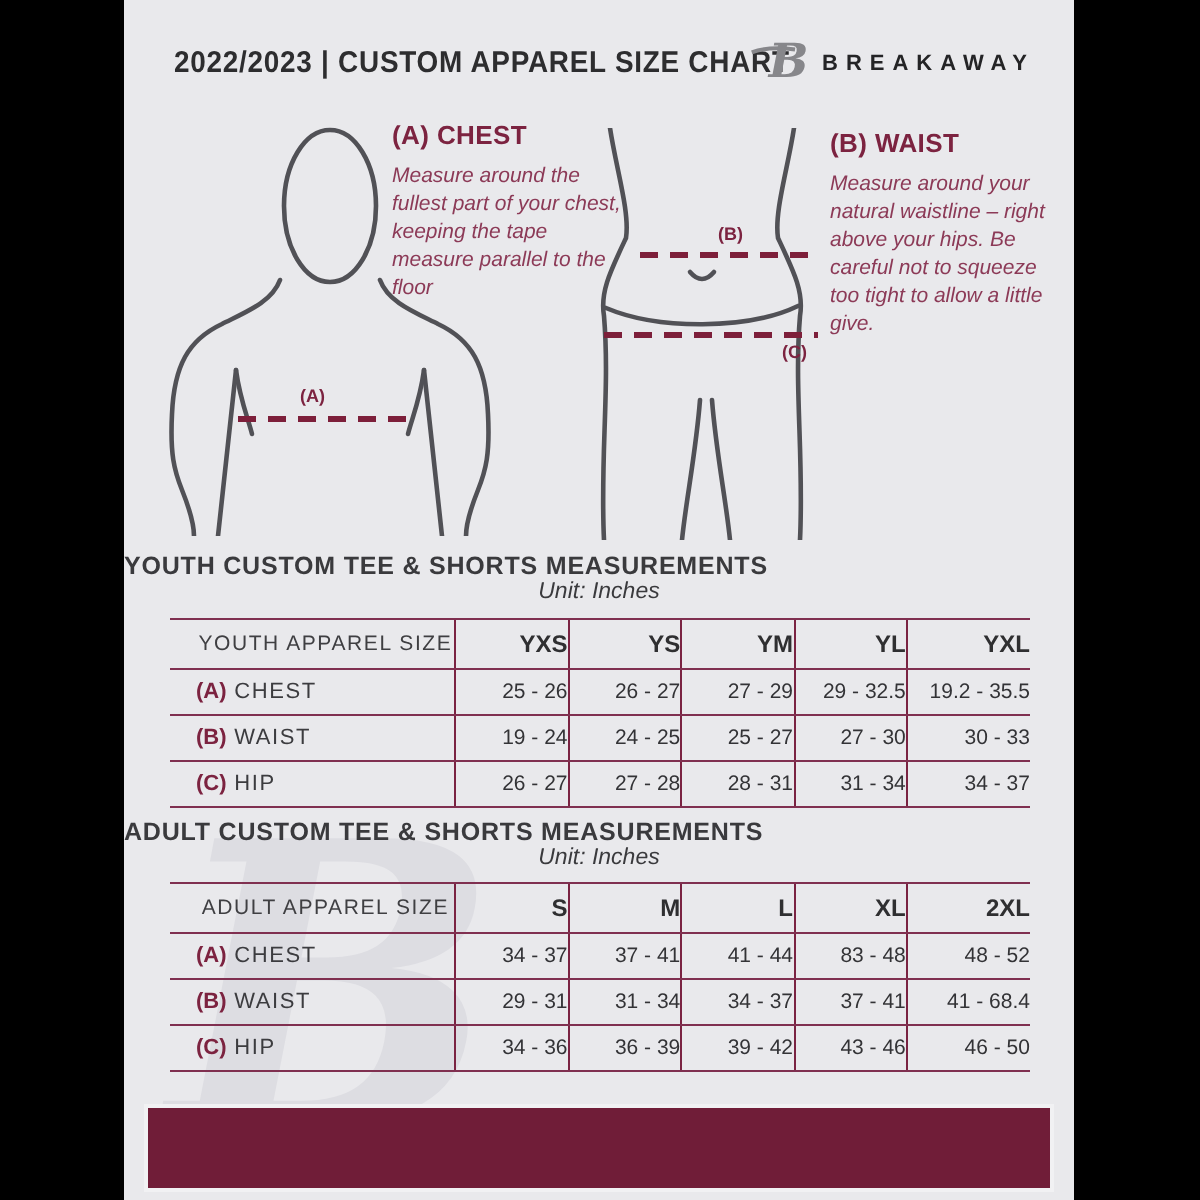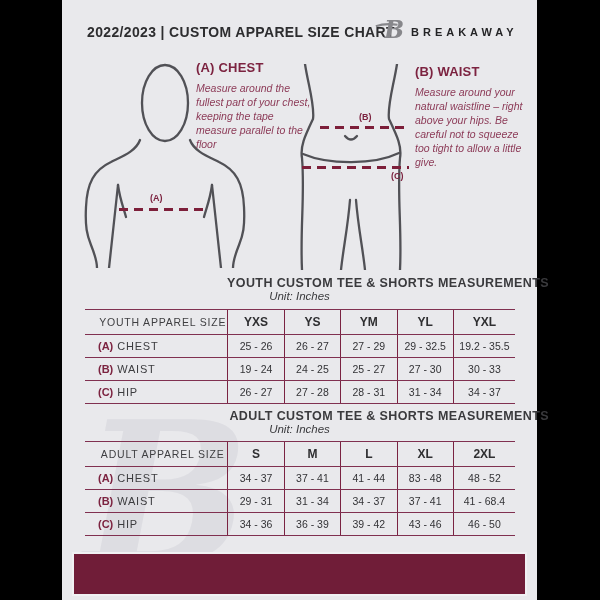--- a/index.html
+++ b/index.html
@@ -21,33 +21,33 @@
   .dash{position:absolute;height:2.6px;
         background:repeating-linear-gradient(90deg,#7d1f3a 0 9px,transparent 9px 15px);}
   .fig-label{position:absolute;font-size:9px;font-weight:700;color:#7c2340;}
 
   
   .guide-block{position:absolute;}
   .guide-h{font-size:13px;font-weight:700;color:#7c2340;margin:0 0 7px 0;letter-spacing:.2px;}
   .guide-p{font-size:10.5px;font-style:italic;line-height:1.33;color:#8c3a57;margin:0;}
 
   
-  .sec-title{position:absolute;left:0;width:100%;text-align:right;font-size:12.5px;
-             font-weight:700;color:#3a3a3d;letter-spacing:.4px;margin-left:12px;}
+  .sec-title{position:absolute;left:0;width:100%;text-align:left;font-size:12.5px;
+             font-weight:700;color:#3a3a3d;letter-spacing:.4px;}
   .sec-unit{position:absolute;left:0;width:100%;text-align:center;font-size:11.5px;
             font-style:italic;color:#3a3a3d;}
 
   
   .size-table{position:absolute;left:23px;width:430px;}
   table{border-collapse:collapse;table-layout:fixed;width:100%;}
   col.c0{width:33.2%;} col.cx{width:13.1%;} col.cl{width:14.3%;}
   thead th{border-top:1.6px solid #803050;border-bottom:1.6px solid #803050;}
   tbody tr td{border-bottom:1.6px solid #803050;}
   th:not(:first-child),td:not(:first-child){border-left:1.4px solid #7a2342;}
-  th,td{height:22px;text-align:center;vertical-align:middle;padding:0;}
+  th,td{height:22px;text-align:right;vertical-align:middle;padding:0;}
   thead th{height:24px;font-size:12px;font-weight:700;color:#2f2f31;}
   thead th.lblh{font-weight:400;font-size:10.5px;letter-spacing:.8px;color:#3f3f42;
                 text-align:center;padding-left:13px;}
   td.lbl{text-align:left;padding-left:13px;font-size:11px;letter-spacing:.8px;color:#3c3c3f;}
   td.lbl .pfx{font-weight:700;color:#7c2340;letter-spacing:0;}
   td.val{font-size:10.5px;color:#333336;}
 
   
   .watermark{position:absolute;left:22px;top:396px;font-family:"DejaVu Serif",serif;
              font-style:italic;font-weight:700;font-size:196px;line-height:1;

